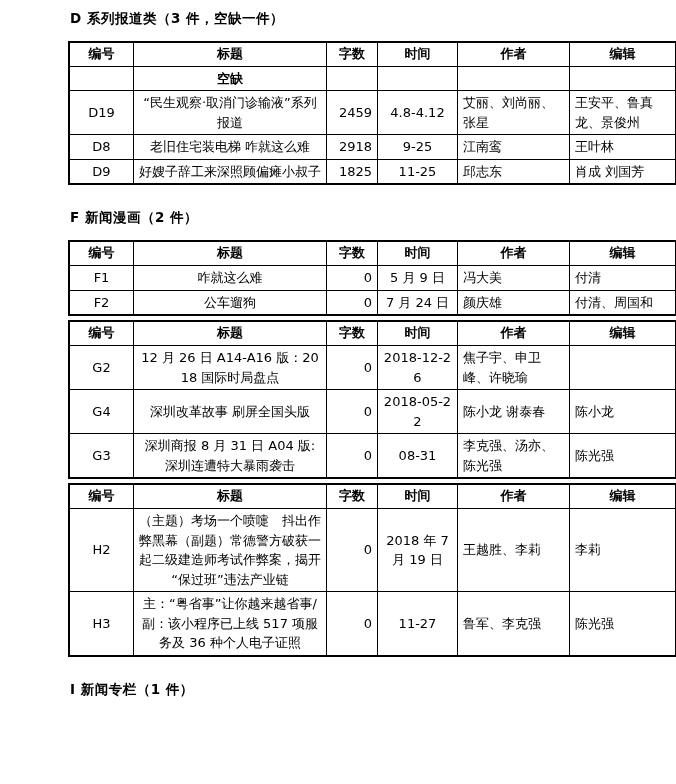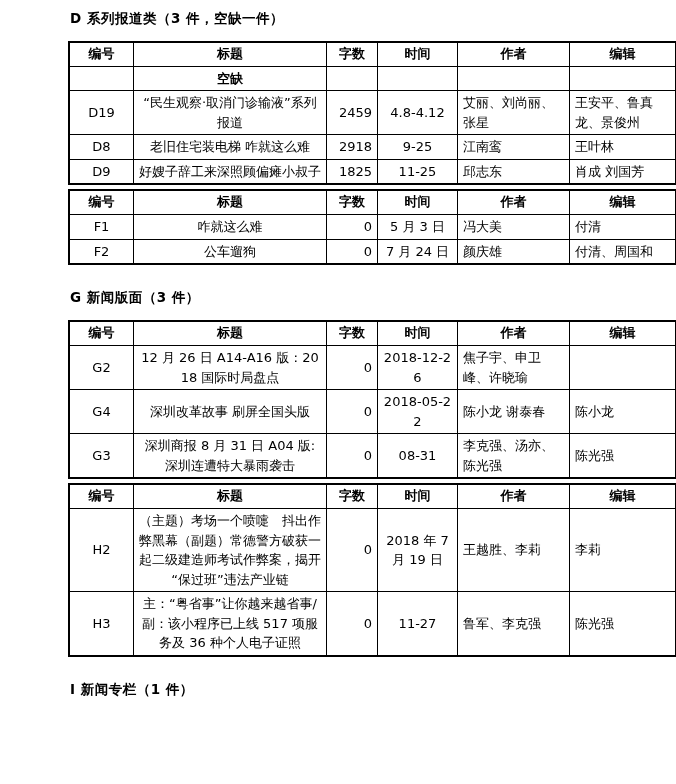--- a/index.html
+++ b/index.html
@@ -112,57 +112,57 @@
             <td class="c3">11-25</td>
             <td class="c4">邱志东</td>
             <td class="c5">肖成 刘国芳</td>
             <td class="c6">深圳晚报</td>
           </tr>
         </tbody>
     </table>
   </div>
 
   <div class="section">
+    <div class="section-heading">F 新闻漫画（2 件）</div>
     <table>
       <thead>
         <tr>
             <th class="c0">编号</th>
             <th class="c1">标题</th>
             <th class="c2">字数</th>
             <th class="c3">时间</th>
             <th class="c4">作者</th>
             <th class="c5">编辑</th>
             <th class="c6">推荐单位</th>
           </tr>
       </thead>
       <tbody>
           <tr>
             <td class="c0">F1</td>
             <td class="c1">咋就这么难</td>
             <td class="c2">0</td>
-            <td class="c3">5 月 3 日</td>
+            <td class="c3">5 月 9 日</td>
             <td class="c4">冯大美</td>
             <td class="c5">付清</td>
             <td class="c6">深圳特区报</td>
           </tr>
           <tr>
             <td class="c0">F2</td>
             <td class="c1">公车遛狗</td>
             <td class="c2">0</td>
             <td class="c3">7 月 24 日</td>
             <td class="c4">颜庆雄</td>
             <td class="c5">付清、周国和</td>
             <td class="c6">深圳特区报</td>
           </tr>
         </tbody>
     </table>
   </div>
 
   <div class="section">
-    <div class="section-heading">G 新闻版面（3 件）</div>
     <table>
       <thead>
         <tr>
             <th class="c0">编号</th>
             <th class="c1">标题</th>
             <th class="c2">字数</th>
             <th class="c3">时间</th>
             <th class="c4">作者</th>
             <th class="c5">编辑</th>
             <th class="c6">推荐单位</th>

